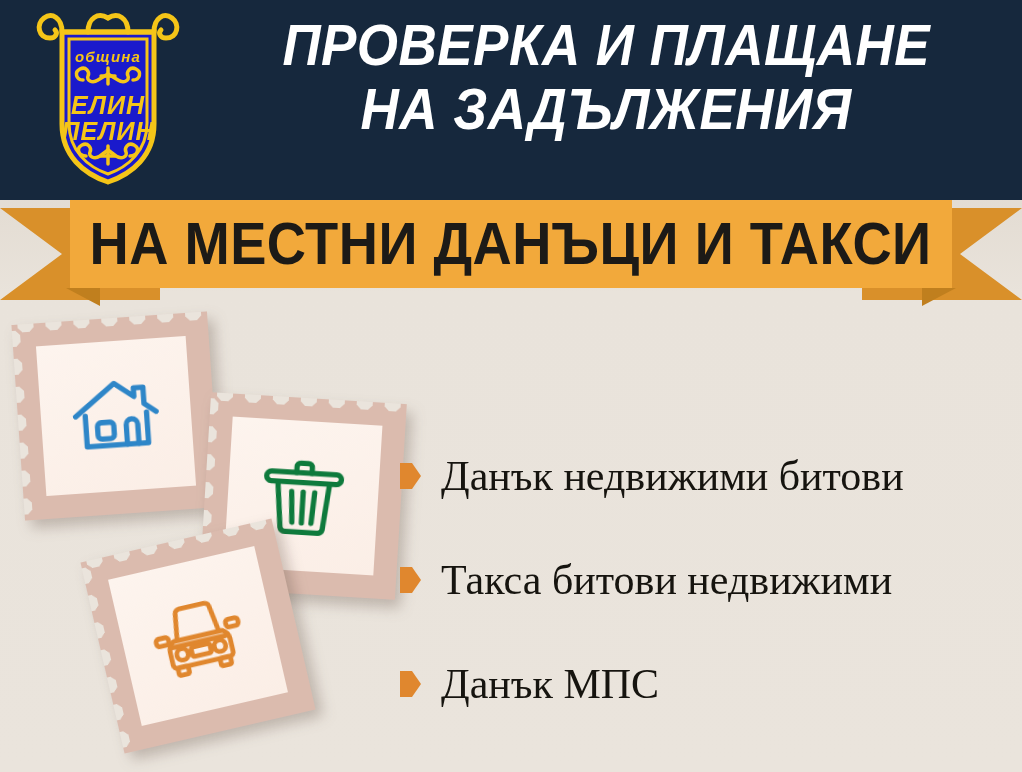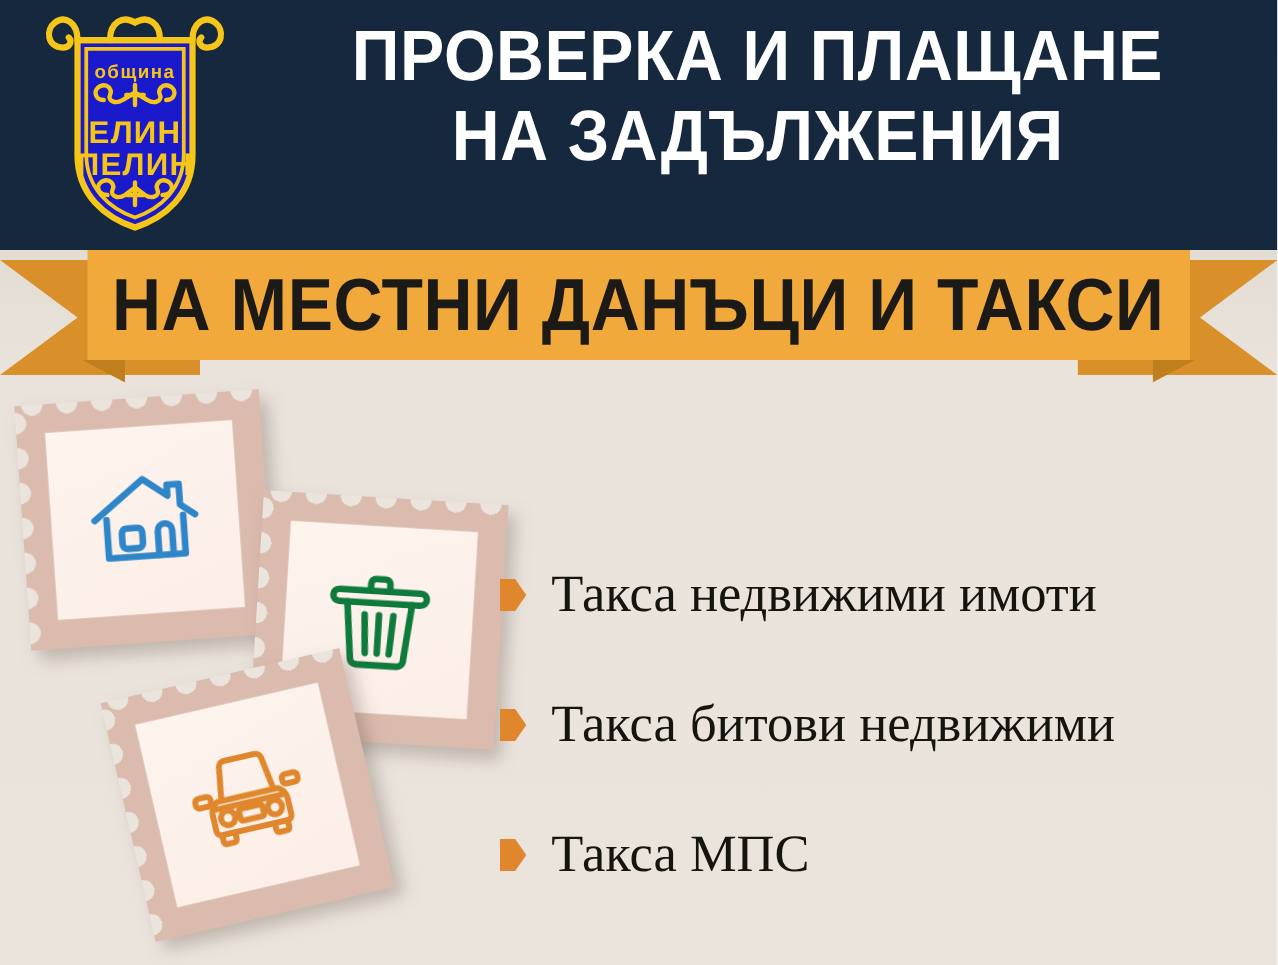--- a/index.html
+++ b/index.html
@@ -20,20 +20,21 @@
   }
 
   
   .header {
     position:absolute;
     left:0; top:0;
     width:1022px; height:200px;
     background:#16283d;
     display:flex;
     align-items:center;
+    font-style:italic;
   }
 
   .crest {
     position:absolute;
     left:28px; top:6px;
     width:160px; height:190px;
   }
 
   .header-titles {
     position:absolute;
@@ -281,28 +282,28 @@
           <rect x="81" y="40" width="13" height="8" rx="3"></rect>
         </g>
       </svg>
     </div>
   </div>
 
   <div class="bullets">
 
     <div class="bullet-row">
       <span class="bullet-marker"></span>
-      <span class="bullet-label">Такса недвижими имоти</span>
+      <span class="bullet-label">Данък недвижими битови</span>
     </div>
 
     <div class="bullet-row">
       <span class="bullet-marker"></span>
       <span class="bullet-label">Такса битови недвижими</span>
     </div>
 
     <div class="bullet-row">
       <span class="bullet-marker"></span>
-      <span class="bullet-label">Такса МПС</span>
+      <span class="bullet-label">Данък МПС</span>
     </div>
 
   </div>
 
 </div>
 
 </body></html>

